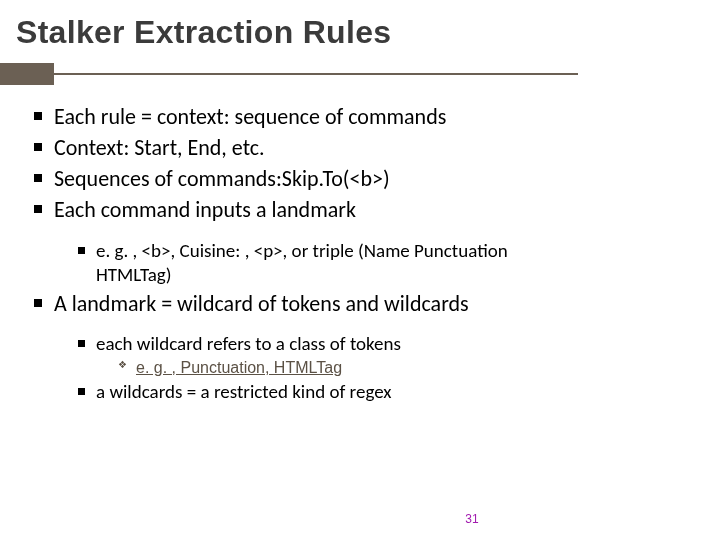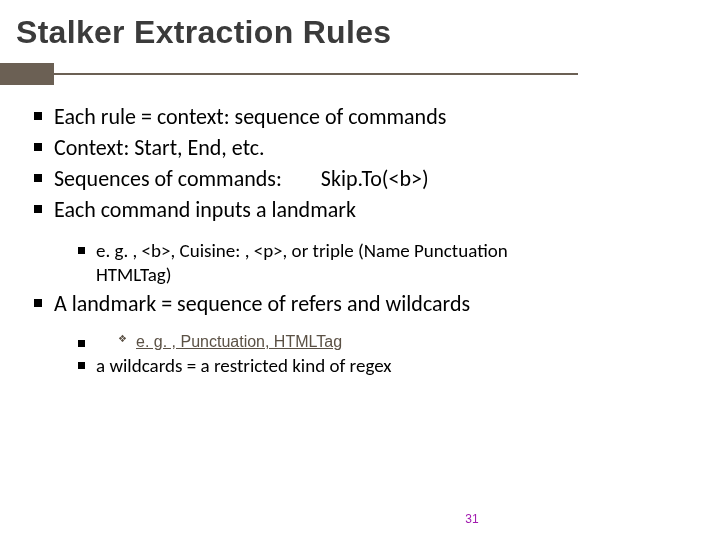--- a/index.html
+++ b/index.html
@@ -69,21 +69,21 @@
     top: 9px;
     width: 8px;
     height: 8px;
     background: #000;
   }
   
   .hang {
     display: block;
     padding-left: 0;
   }
-  .hang .row1 { display: flex; gap: 39px; }
+  .hang .row1 { display: flex; }
   .hang .label { white-space: nowrap; }
   .hang .code  { white-space: nowrap; }
   .hang .row2  { padding-left: calc(24px); } 
 
   ul.lvl2 {
     list-style: none;
     margin: 14px 0 2px 0;
     padding: 0 0 0 22px;
   }
   ul.lvl2 > li {
@@ -172,23 +172,24 @@
       <li>
         <span>Each command inputs a landmark</span>
         <ul class="lvl2">
           <li>
             <span>e. g. , &lt;b&gt;, Cuisine: , &lt;p&gt;, or triple (Name Punctuation HTMLTag)</span>
           </li>
         </ul>
       </li>
 
       <li>
-        <span>A landmark = sequence of refers and wildcards</span>
+        <span>A landmark = wildcard of tokens and wildcards</span>
         <ul class="lvl2">
           <li>
+            <span>each wildcard refers to a class of tokens</span>
             <ul class="lvl3">
               <li>
                 <span>e. g. , Punctuation, HTMLTag</span>
               </li>
             </ul>
           </li>
           <li>
             <span>a wildcards = a restricted kind of regex</span>
           </li>
         </ul>

